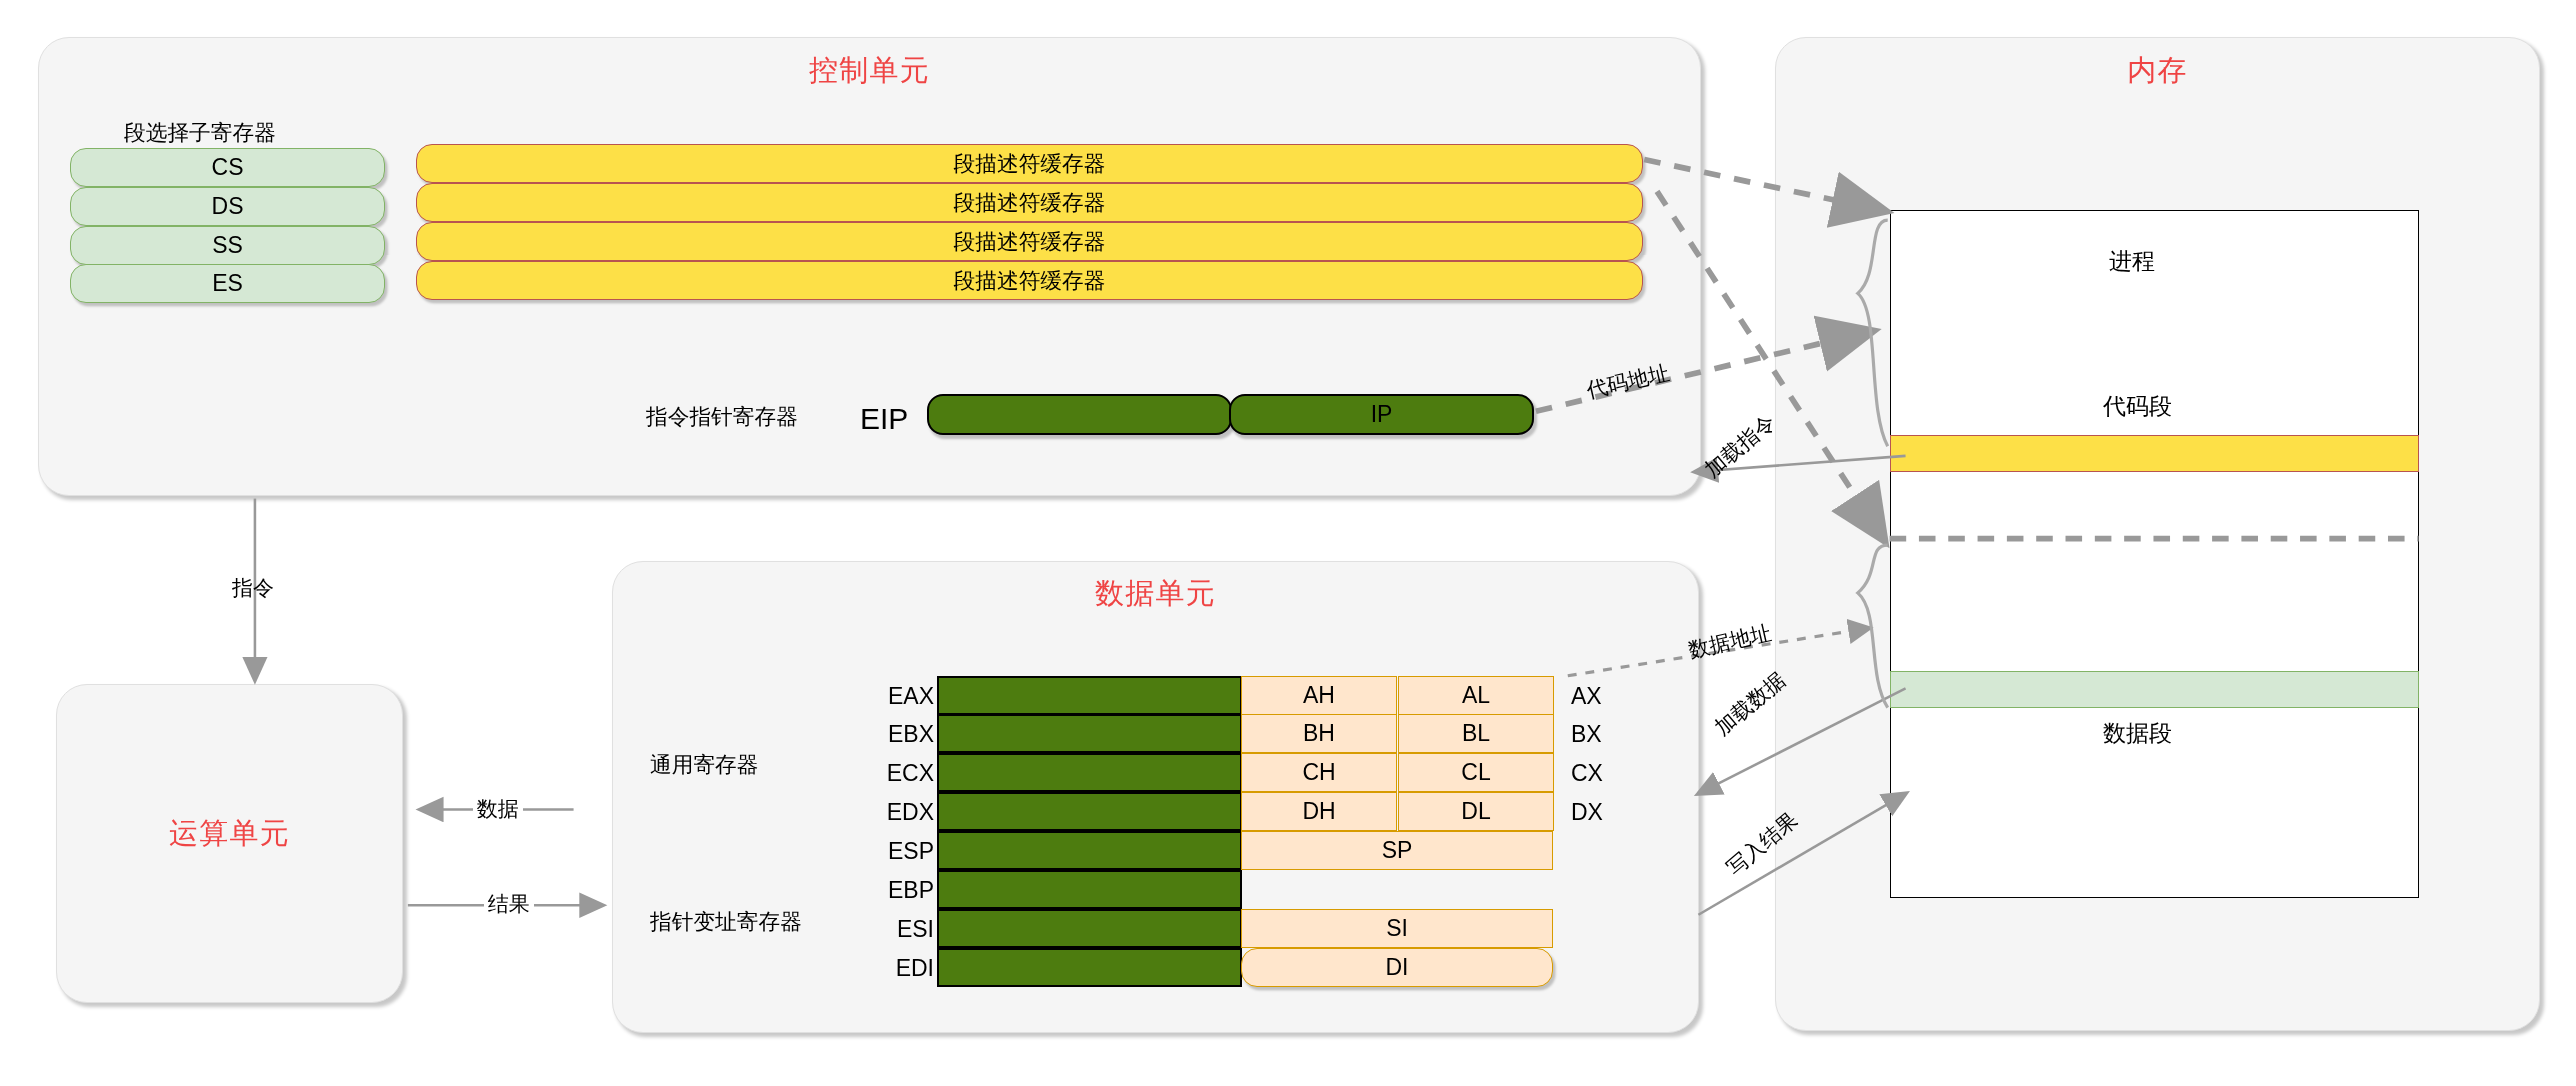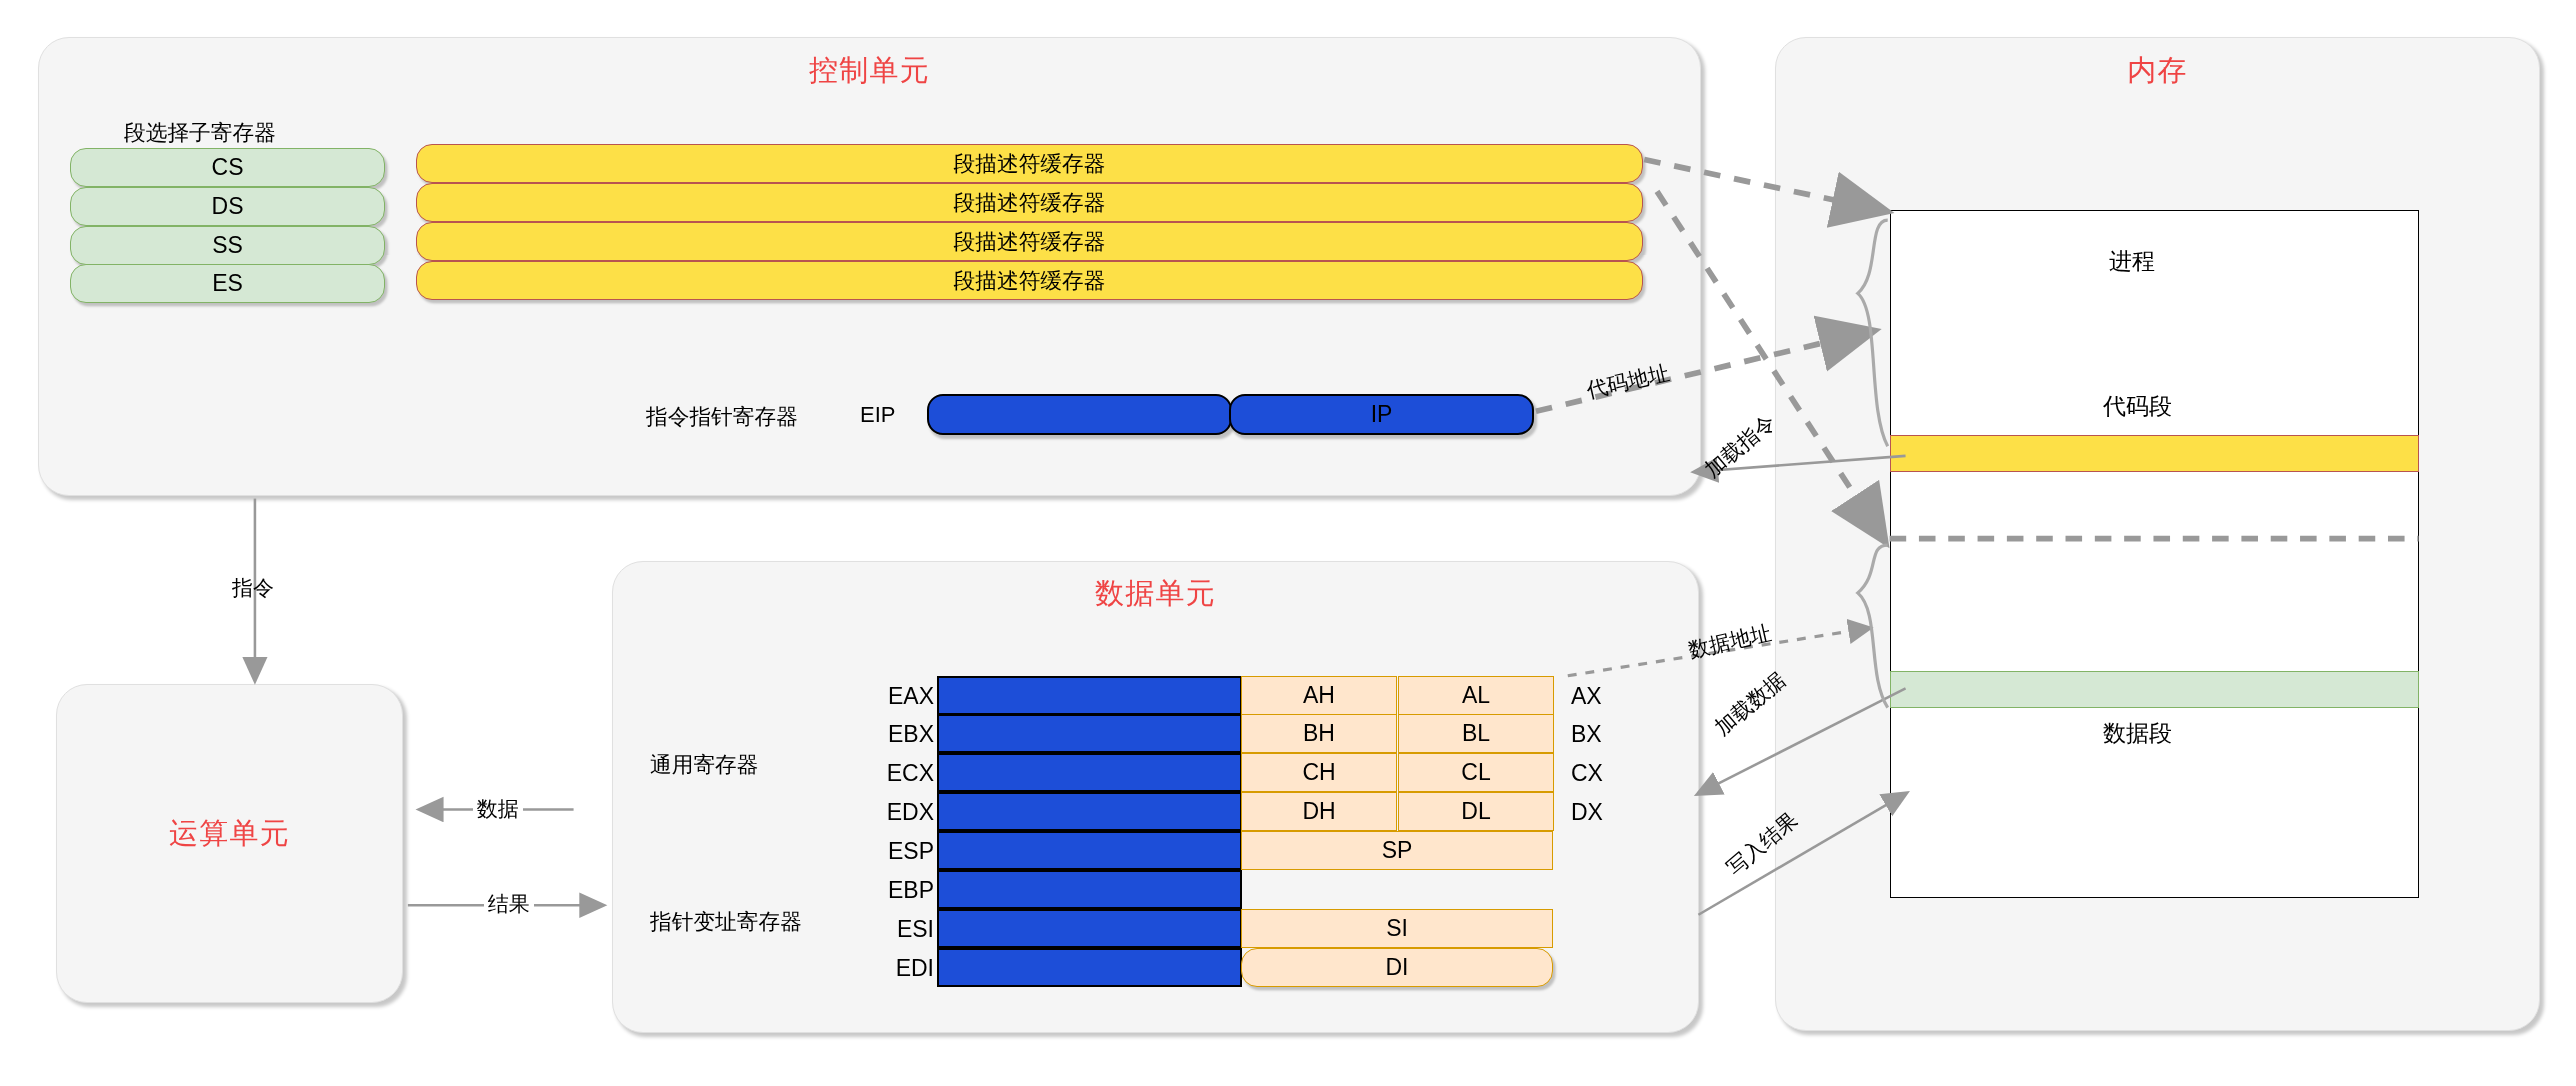--- a/index.html
+++ b/index.html
@@ -22,21 +22,21 @@
   }
 
   
   .box{position:absolute;box-sizing:border-box;display:flex;
        align-items:center;justify-content:center;}
   .shadowed{box-shadow:2.5px 3.2px 2.5px rgba(0,0,0,.22);border-radius:16px;}
 
   .green{background:#d5e8d4;border:1.9px solid #82b366;}
   .pink {background:#fde047;border:1.9px solid #b85450;}
   .orange{background:#ffe6cc;border:1.9px solid #d79b00;}
-  .white{background:#1d4ed8;border:2.5px solid #000000;}
+  .white{background:#4d7c0f;border:2.5px solid #000000;}
   .white-thin{background:#ffffff;border:1.9px solid #000000;}
 
   .lbl{position:absolute;font-size:21.7px;color:#000;white-space:nowrap;}
   .cjk{font-family:"DejaVu Sans","Liberation Sans",sans-serif;}
 
   .reg-name{position:absolute;font-size:23px;color:#000;text-align:right;white-space:nowrap;}
   .reg-side{position:absolute;font-size:23px;color:#000;white-space:nowrap;}
 
   .cellTxt{font-size:23px;color:#000;}
   .cellTxt-cjk{font-size:21.7px;color:#000;}
@@ -78,21 +78,21 @@
     <span class="cellTxt-cjk cjk">段描述符缓存器</span>
   </div>
   <div class="box pink shadowed" style="left:416px;top:222px;width:1227px;height:39px;">
     <span class="cellTxt-cjk cjk">段描述符缓存器</span>
   </div>
   <div class="box pink shadowed" style="left:416px;top:261px;width:1227px;height:39px;">
     <span class="cellTxt-cjk cjk">段描述符缓存器</span>
   </div>
 
   <div class="lbl cjk" style="left:646px;top:402px;text-align:right;">指令指针寄存器</div>
-  <div class="lbl" style="left:860px;top:402px;font-size:22px;">EIP</div>
+  <div class="lbl" style="left:860px;top:402px;font-size:30px;">EIP</div>
   <div class="box white shadowed" style="left:927px;top:394px;width:305px;height:41px;">
     <span class="cellTxt"></span>
   </div>
   <div class="box white shadowed" style="left:1229px;top:394px;width:305px;height:41px;">
     <span class="cellTxt">IP</span>
   </div>
 
   <div class="panel" style="left:612px;top:561px;width:1087px;height:472px;"></div>
   <div class="panel-title cjk" style="left:612px;top:574px;width:1087px;">数据单元</div>
 

